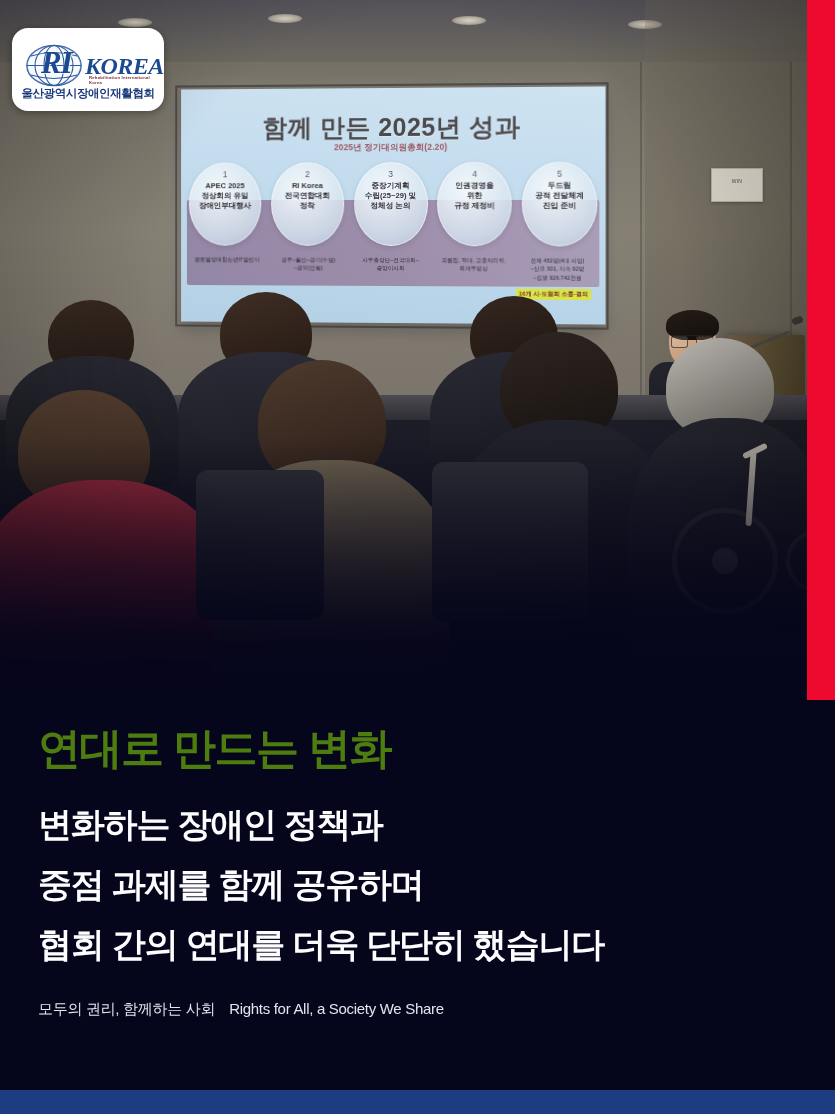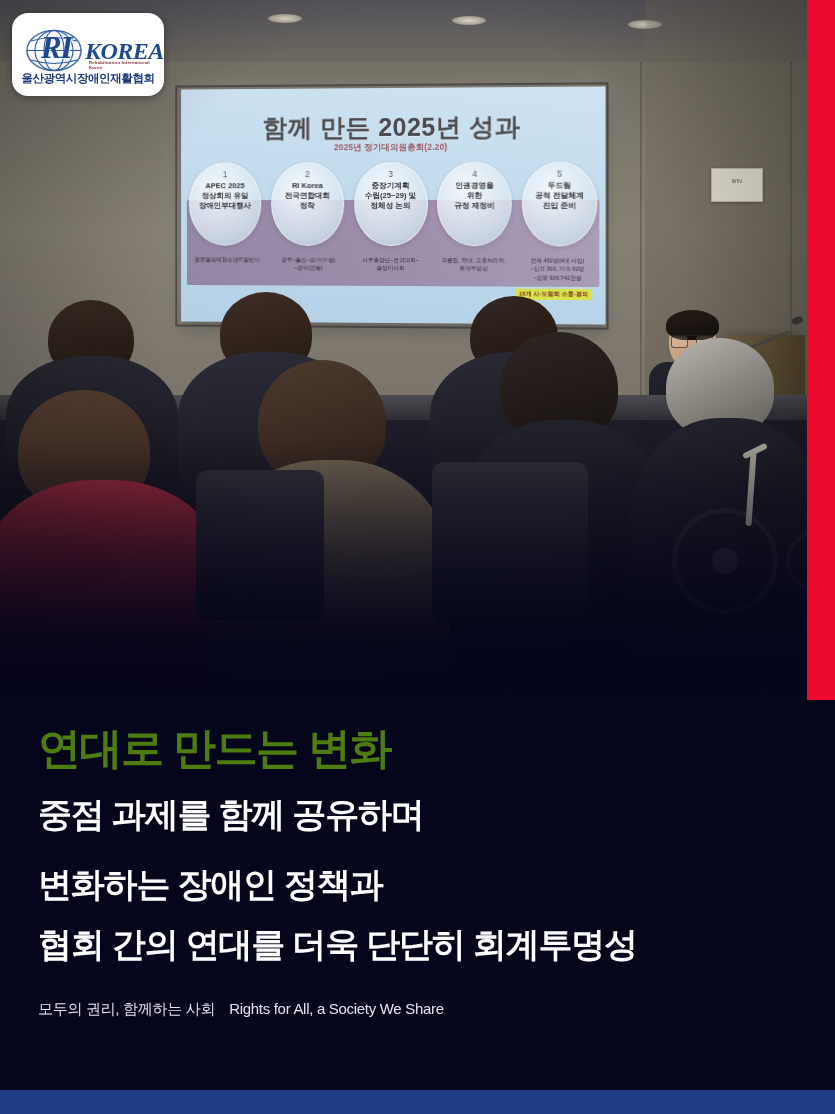--- a/index.html
+++ b/index.html
@@ -333,21 +333,21 @@
   }
   .photo-vign {
     position: absolute;
     inset: 0;
     background: radial-gradient(ellipse at 50% 40%, rgba(0,0,0,0) 45%, rgba(0,0,0,.35) 100%);
   }
 
   
   .logo-badge {
     position: absolute;
-    left: 12px; top: 13px;
+    left: 12px; top: 28px;
     width: 152px; height: 83px;
     background: #ffffff;
     border-radius: 16px;
     box-shadow: 0 2px 8px rgba(0,0,0,.35);
     display: flex;
     flex-direction: column;
     align-items: center;
     justify-content: center;
     overflow: hidden;
   }
@@ -593,23 +593,23 @@
       <div class="logo-korea">KOREA</div>
       <div class="logo-ri-sub">Rehabilitation International Korea</div>
     </div>
     <div class="logo-kr">울산광역시장애인재활협회</div>
   </div>
 
   <div class="red-stripe"></div>
 
   <div class="textblock">
     <h1 class="headline">연대로 만드는 변화</h1>
+    <p class="bodyline first">변화하는 장애인 정책과</p>
     <p class="bodyline">중점 과제를 함께 공유하며</p>
-    <p class="bodyline first">변화하는 장애인 정책과</p>
-    <p class="bodyline">협회 간의 연대를 더욱 단단히 회계투명성</p>
+    <p class="bodyline">협회 간의 연대를 더욱 단단히 했습니다</p>
     <p class="tagline">
       <span>모두의 권리, 함께하는 사회</span><span class="en">Rights for All, a Society We Share</span>
     </p>
   </div>
 
   <div class="bottom-bar"></div>
 
 </div>
 
 </body></html>

